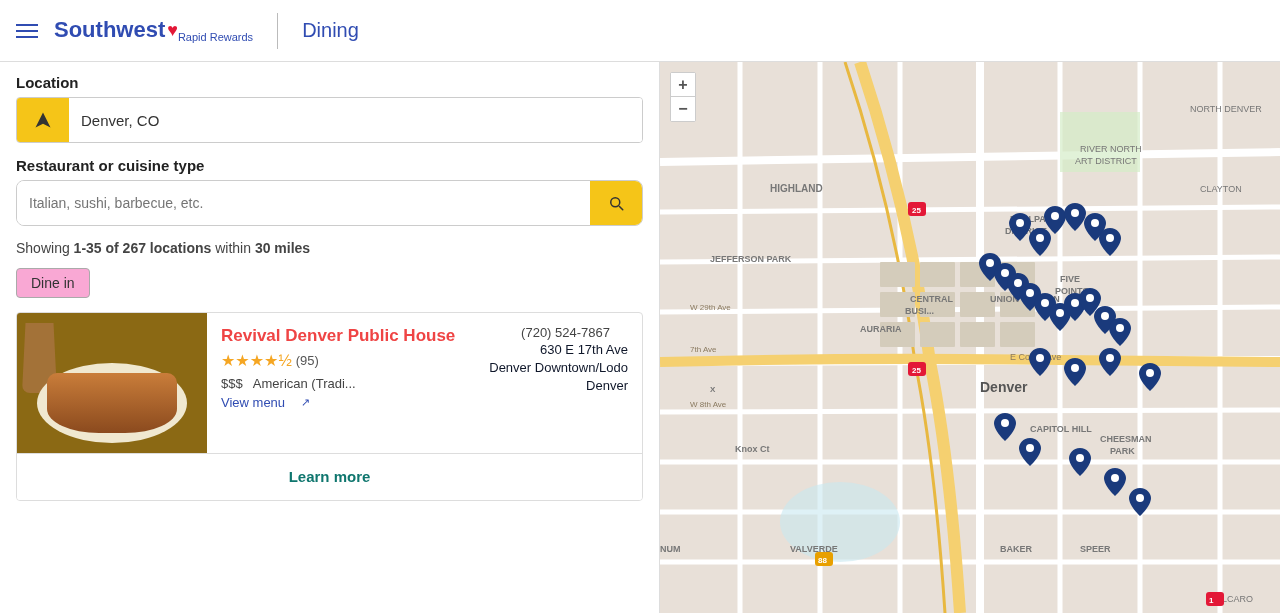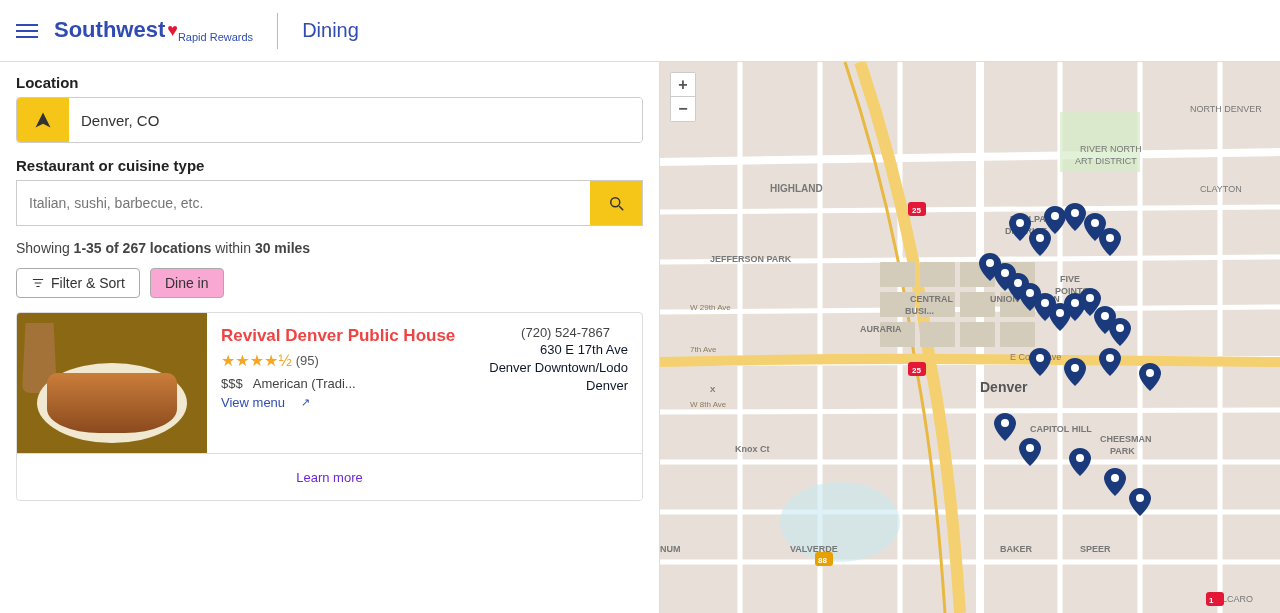--- a/index.html
+++ b/index.html
@@ -123,21 +123,21 @@
     .cuisine-label {
       font-size: 15px;
       font-weight: 600;
       color: #222;
       margin-bottom: 6px;
     }
     .cuisine-input-wrapper {
       display: flex;
       align-items: center;
       border: 1px solid #ccc;
-      border-radius: 0;
+      border-radius: 8px;
       overflow: hidden;
       margin-bottom: 14px;
     }
     .cuisine-input {
       flex: 1;
       border: none;
       outline: none;
       font-size: 14px;
       padding: 0 12px;
       height: 44px;
@@ -313,23 +313,23 @@
     .external-link-icon {
       font-size: 11px;
     }
     .learn-more-bar {
       background: #fff;
       border-top: 1px solid #ddd;
       padding: 14px;
       text-align: center;
     }
     .learn-more-link {
-      color: #6d28d9;
-      font-size: 13px;
-      font-weight: 400;
+      color: #0f766e;
+      font-size: 15px;
+      font-weight: 700;
       text-decoration: none;
       cursor: pointer;
     }
 
     
     .map-panel {
       flex: 1;
       position: relative;
       overflow: hidden;
       background: #e8e8e8;
@@ -415,26 +415,20 @@
           <path d="M21 21l-4.35-4.35M17 11A6 6 0 1 1 5 11a6 6 0 0 1 12 0z" stroke="#333" stroke-width="2" fill="none" stroke-linecap="round"></path>
         </svg>
       </button>
     </div>
 
     <div class="results-summary">
       <span>Showing </span><strong>1-35 of 267 locations</strong><span> within </span><strong>30 miles</strong>
     </div>
 
     <div class="filter-row">
-      <button class="filter-btn">
-        <svg viewBox="0 0 24 24">
-          <path d="M4 6h16M7 12h10M10 18h4" stroke="#333" stroke-width="2" fill="none" stroke-linecap="round"></path>
-        </svg>
-        <span>Filter &amp; Sort</span>
-      </button>
       <button class="dine-in-btn">
         <span>Dine in</span>
       </button>
     </div>
 
     <div class="restaurant-card">
       <div class="restaurant-card-top">
 
         <div class="restaurant-image">
           <div class="food-visual">

